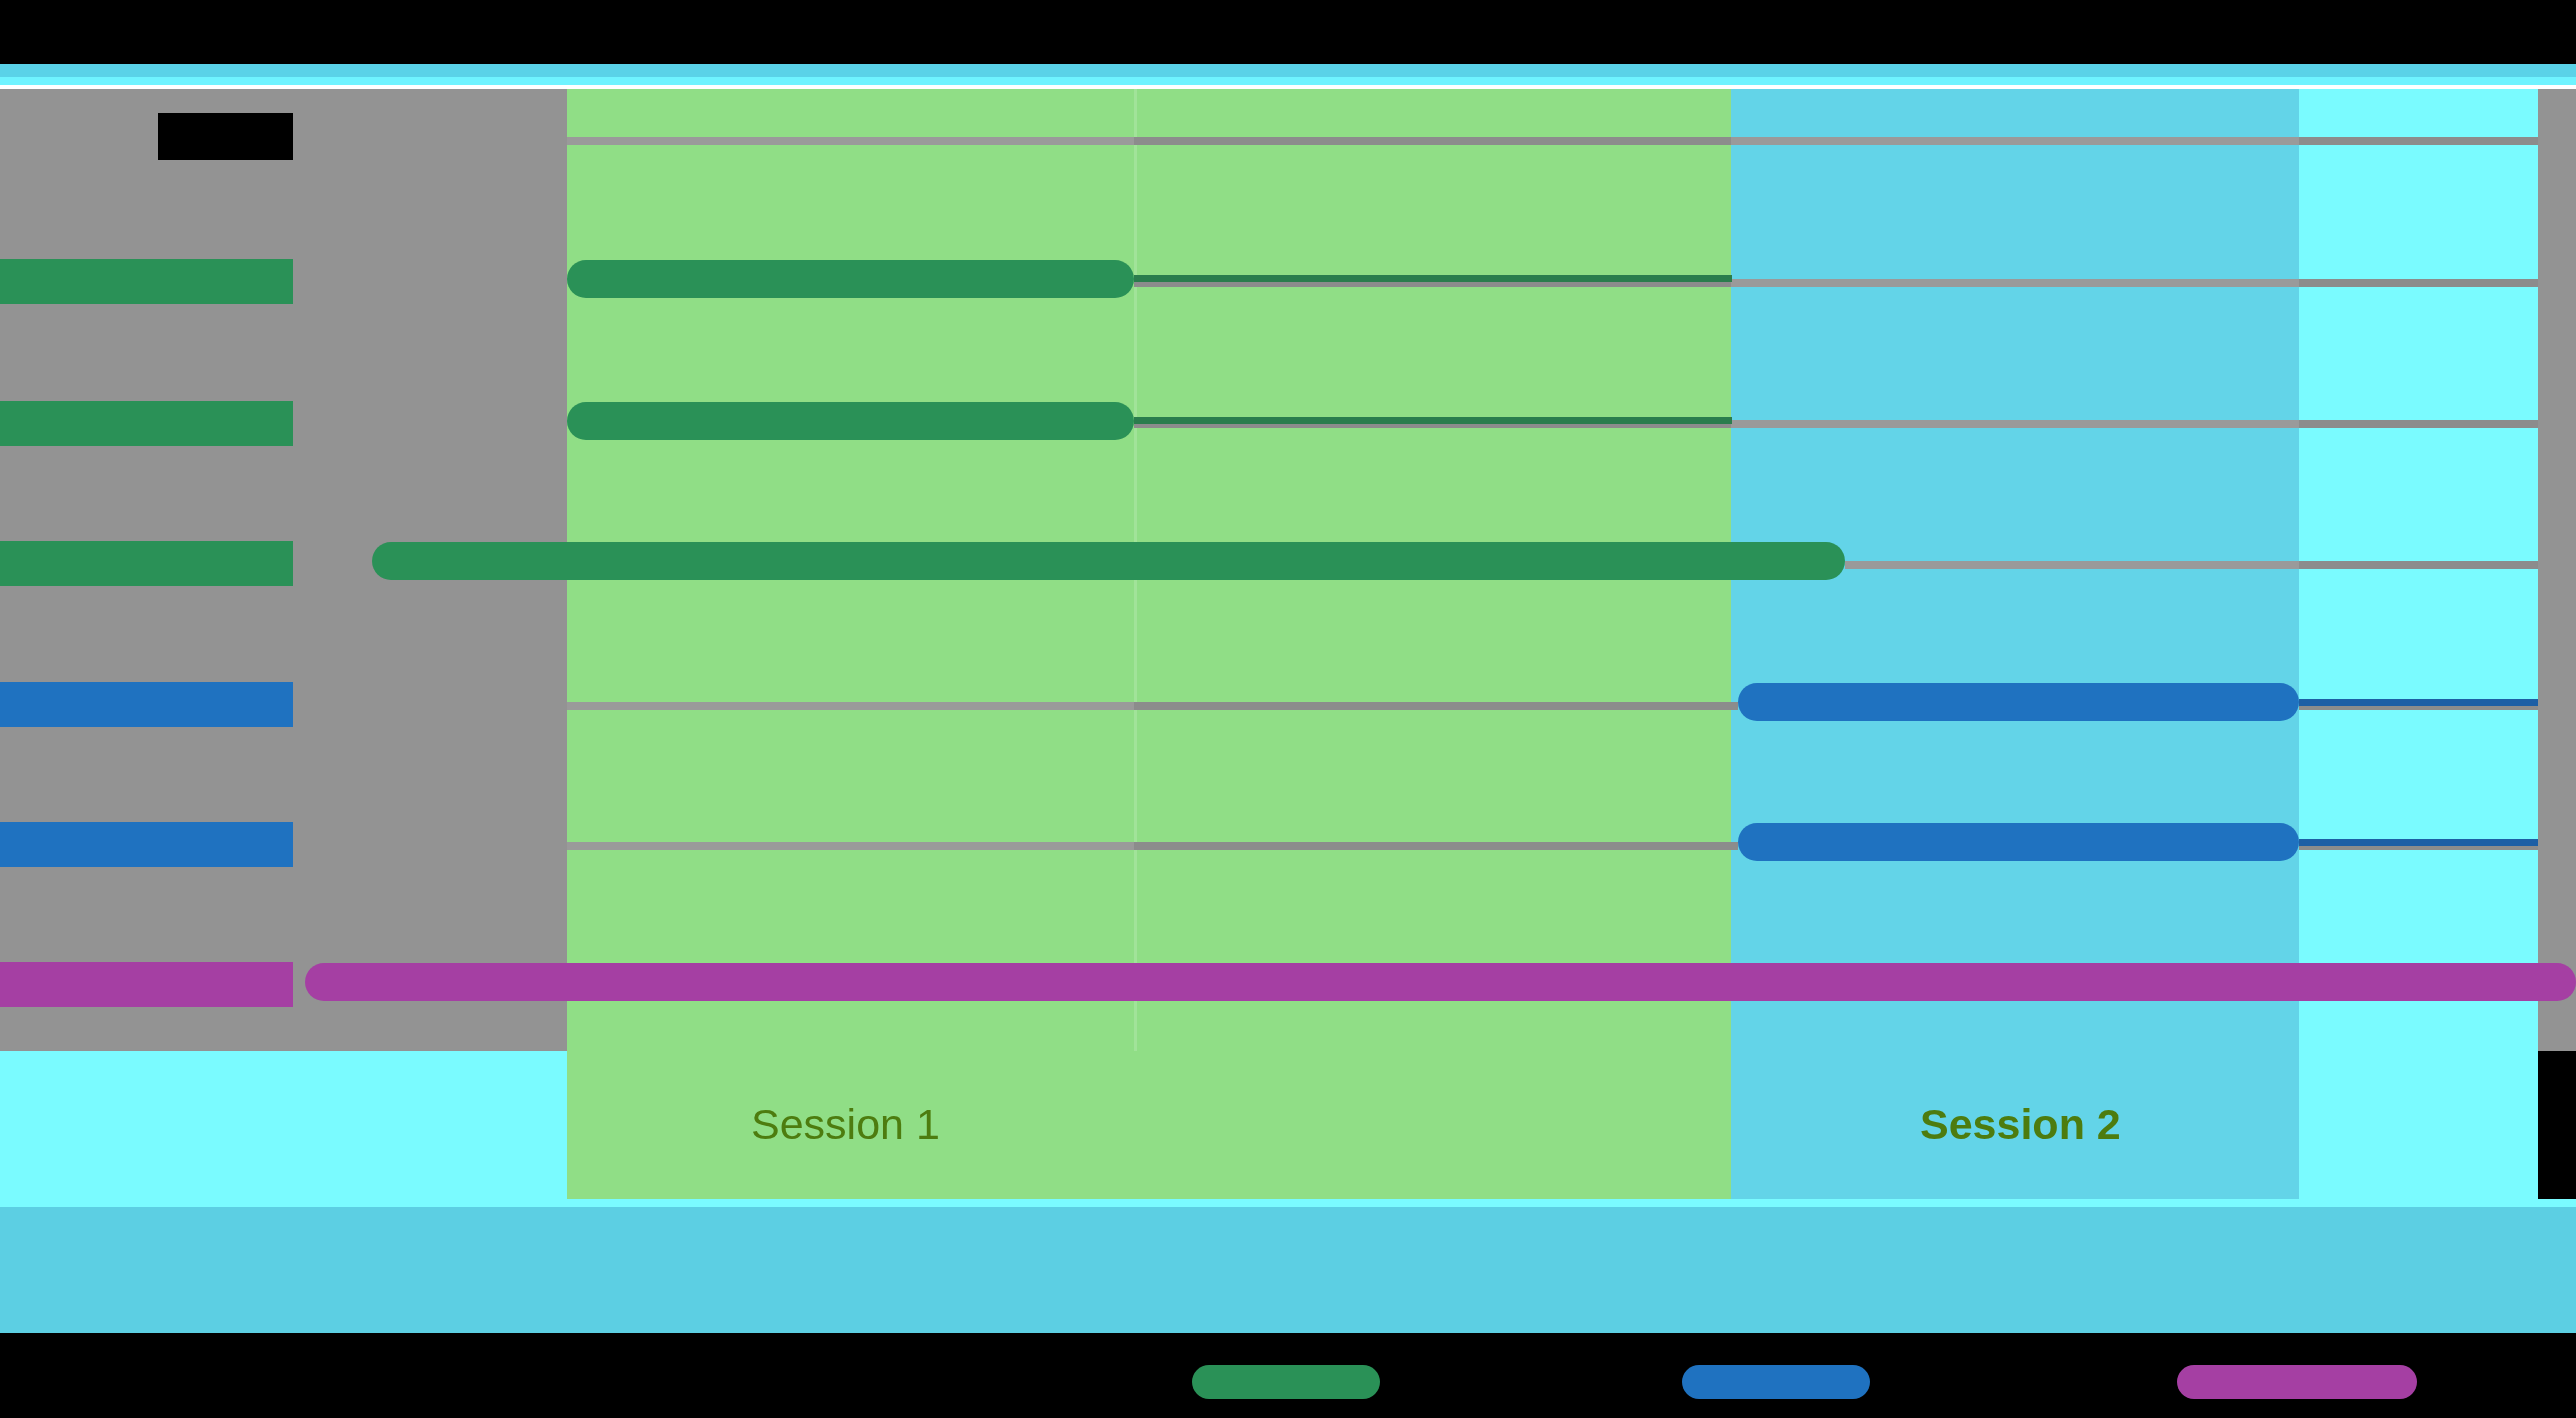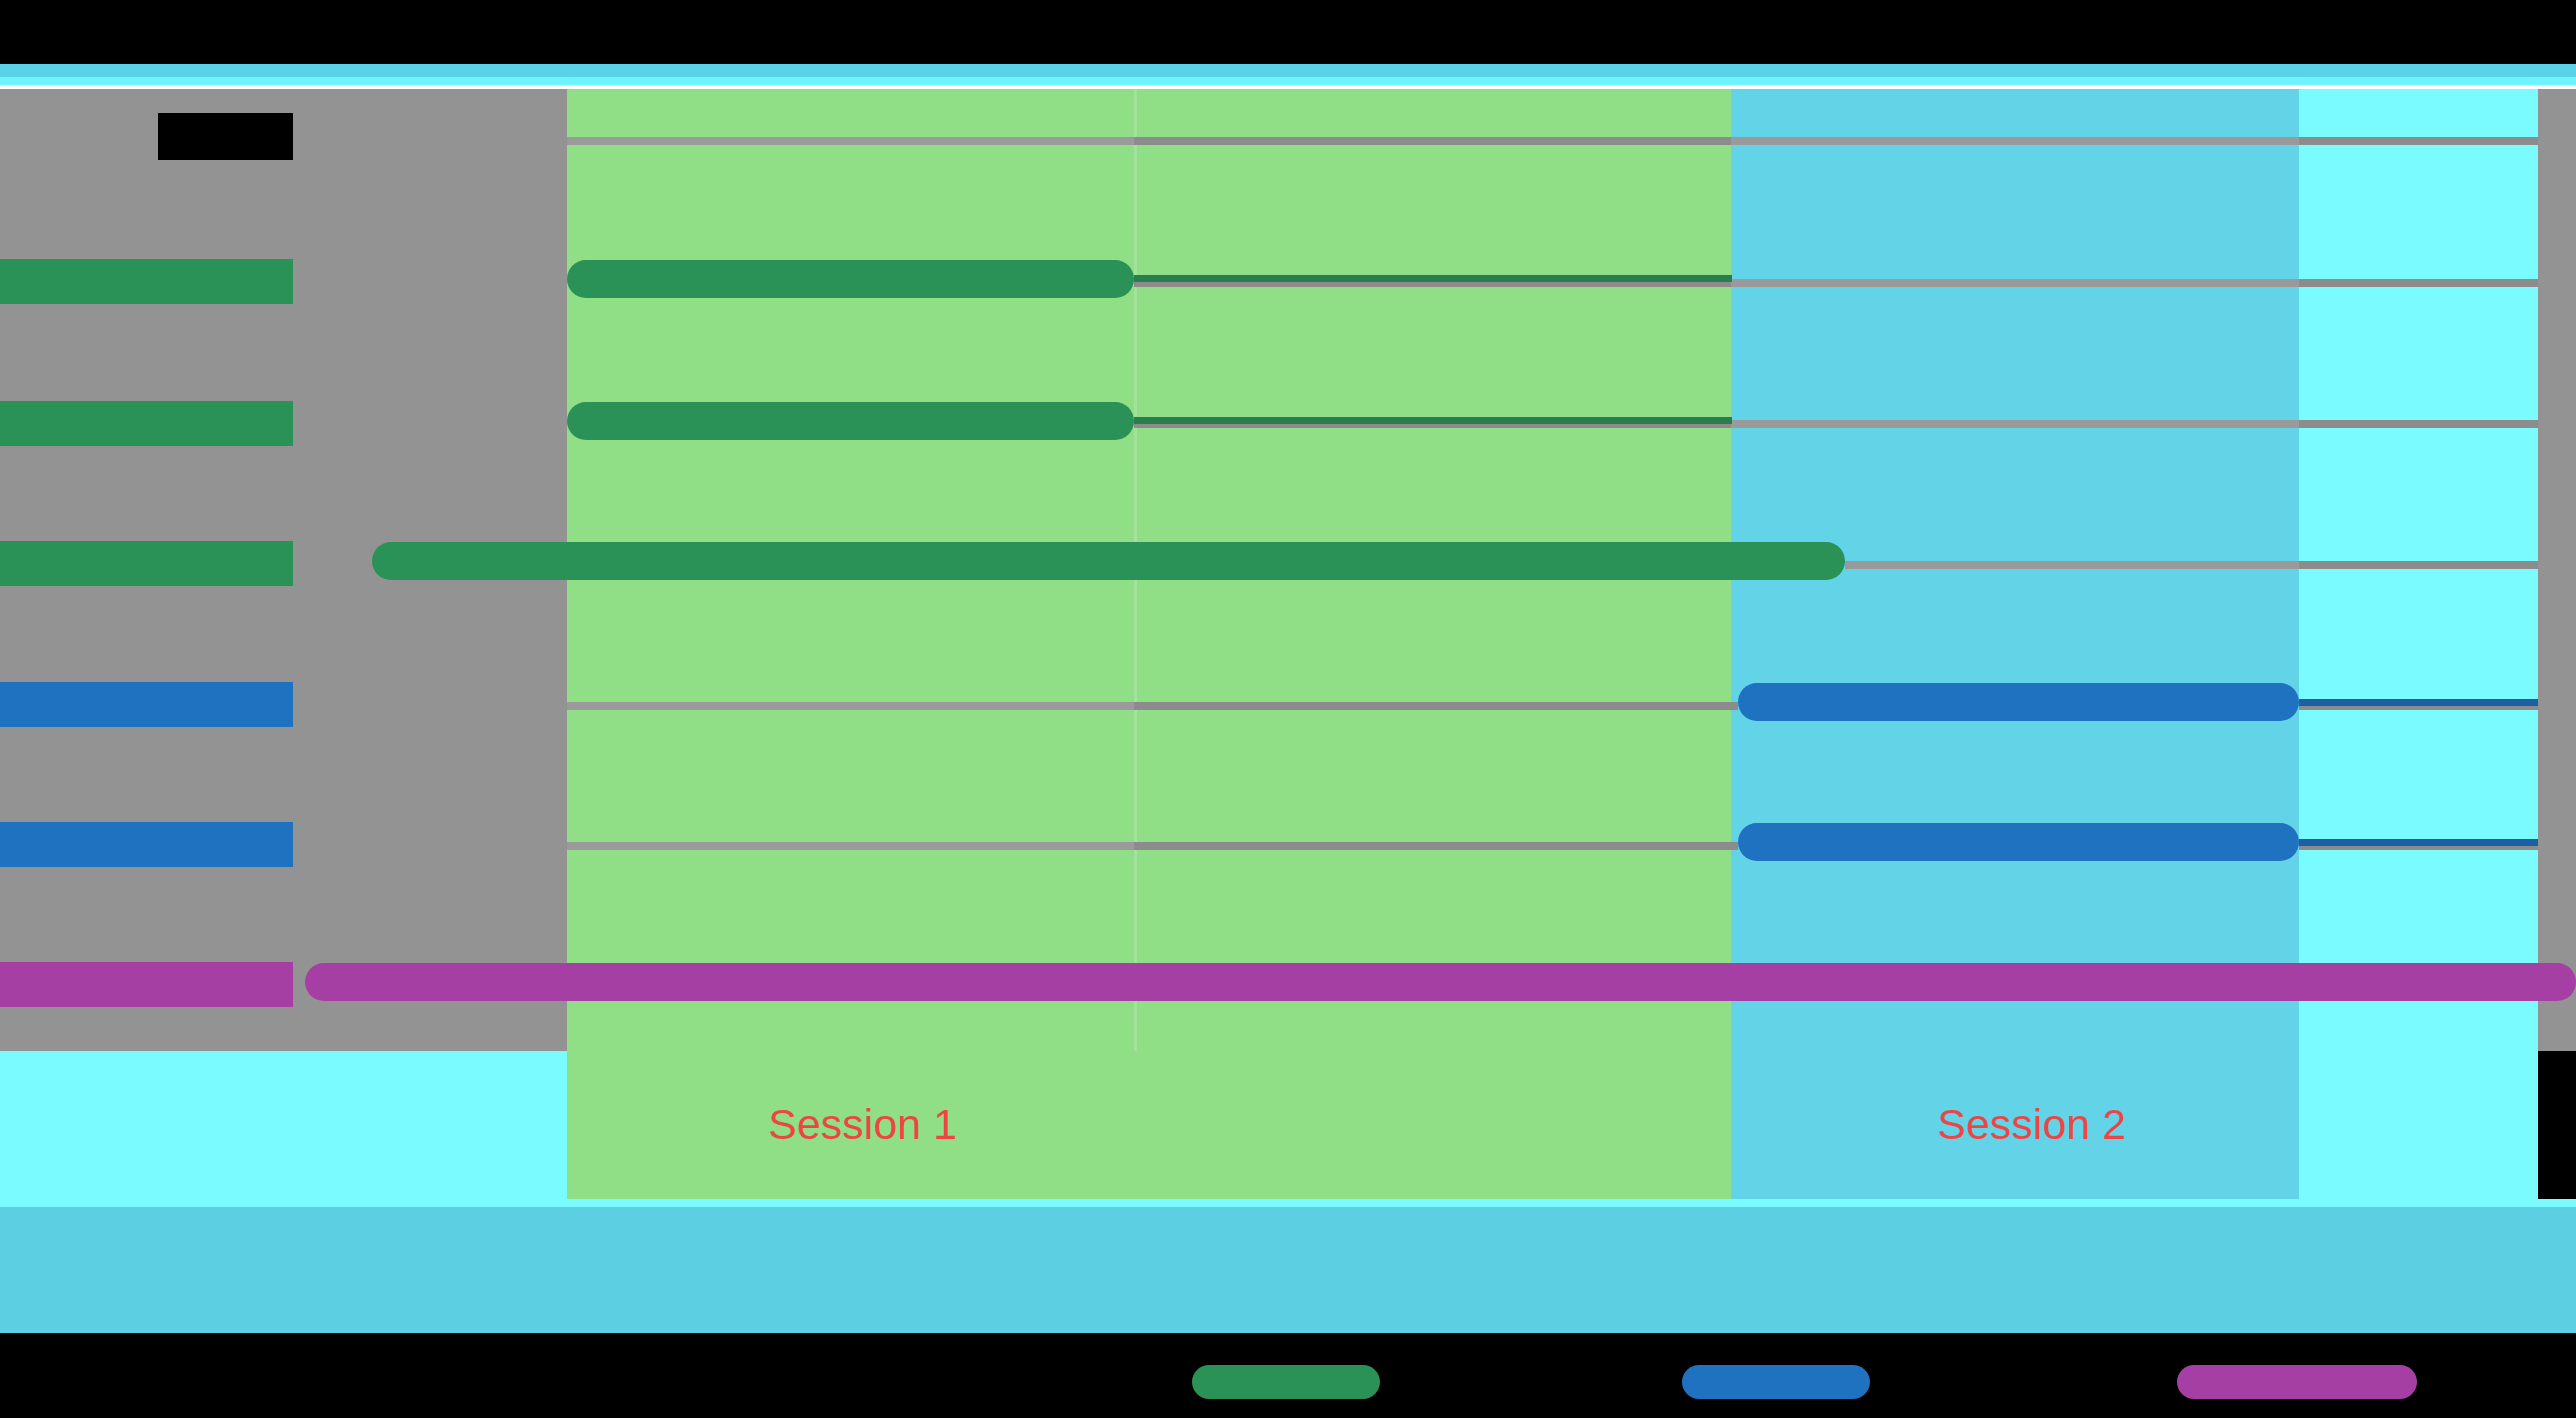--- a/index.html
+++ b/index.html
@@ -140,24 +140,23 @@
   }
   .title-block .title-text {
     font-size: 0;
     color: transparent;
   }
 
   
   .session-label {
     position: absolute;
     font-size: 43px;
-    color: #ef4444;
+    color: #4d7c0f;
     font-family: "Liberation Sans", sans-serif;
     white-space: nowrap;
-    margin-left: 17px;
   }
 
   
   .legend-item {
     position: absolute;
     top: 1365px;
     height: 34px;
     border-radius: 17px;
   }
   .legend-item.green   { background: #2a9157; }
@@ -248,21 +247,21 @@
     <span class="chip-text"></span>
   </div>
   <div class="chip blue" style="left:0px; top:822px;  width:293px;">
     <span class="chip-text"></span>
   </div>
   <div class="chip magenta" style="left:0px; top:962px; width:293px;">
     <span class="chip-text"></span>
   </div>
 
   <div class="session-label" style="left:751px;  top:1100px;">Session 1</div>
-  <div class="session-label" style="left:1920px; top:1100px;">Session 2</div>
+  <div class="session-label" style="left:1920px; top:1100px;font-weight:bold;">Session 2</div>
 
   <div class="bottom-band"></div>
   <div class="bottom-band2"></div>
 
   <div class="legend-item green" style="left:1192px; width:188px;">
     <span class="legend-text"></span>
   </div>
   <div class="legend-item blue" style="left:1682px; width:188px;">
     <span class="legend-text"></span>
   </div>

